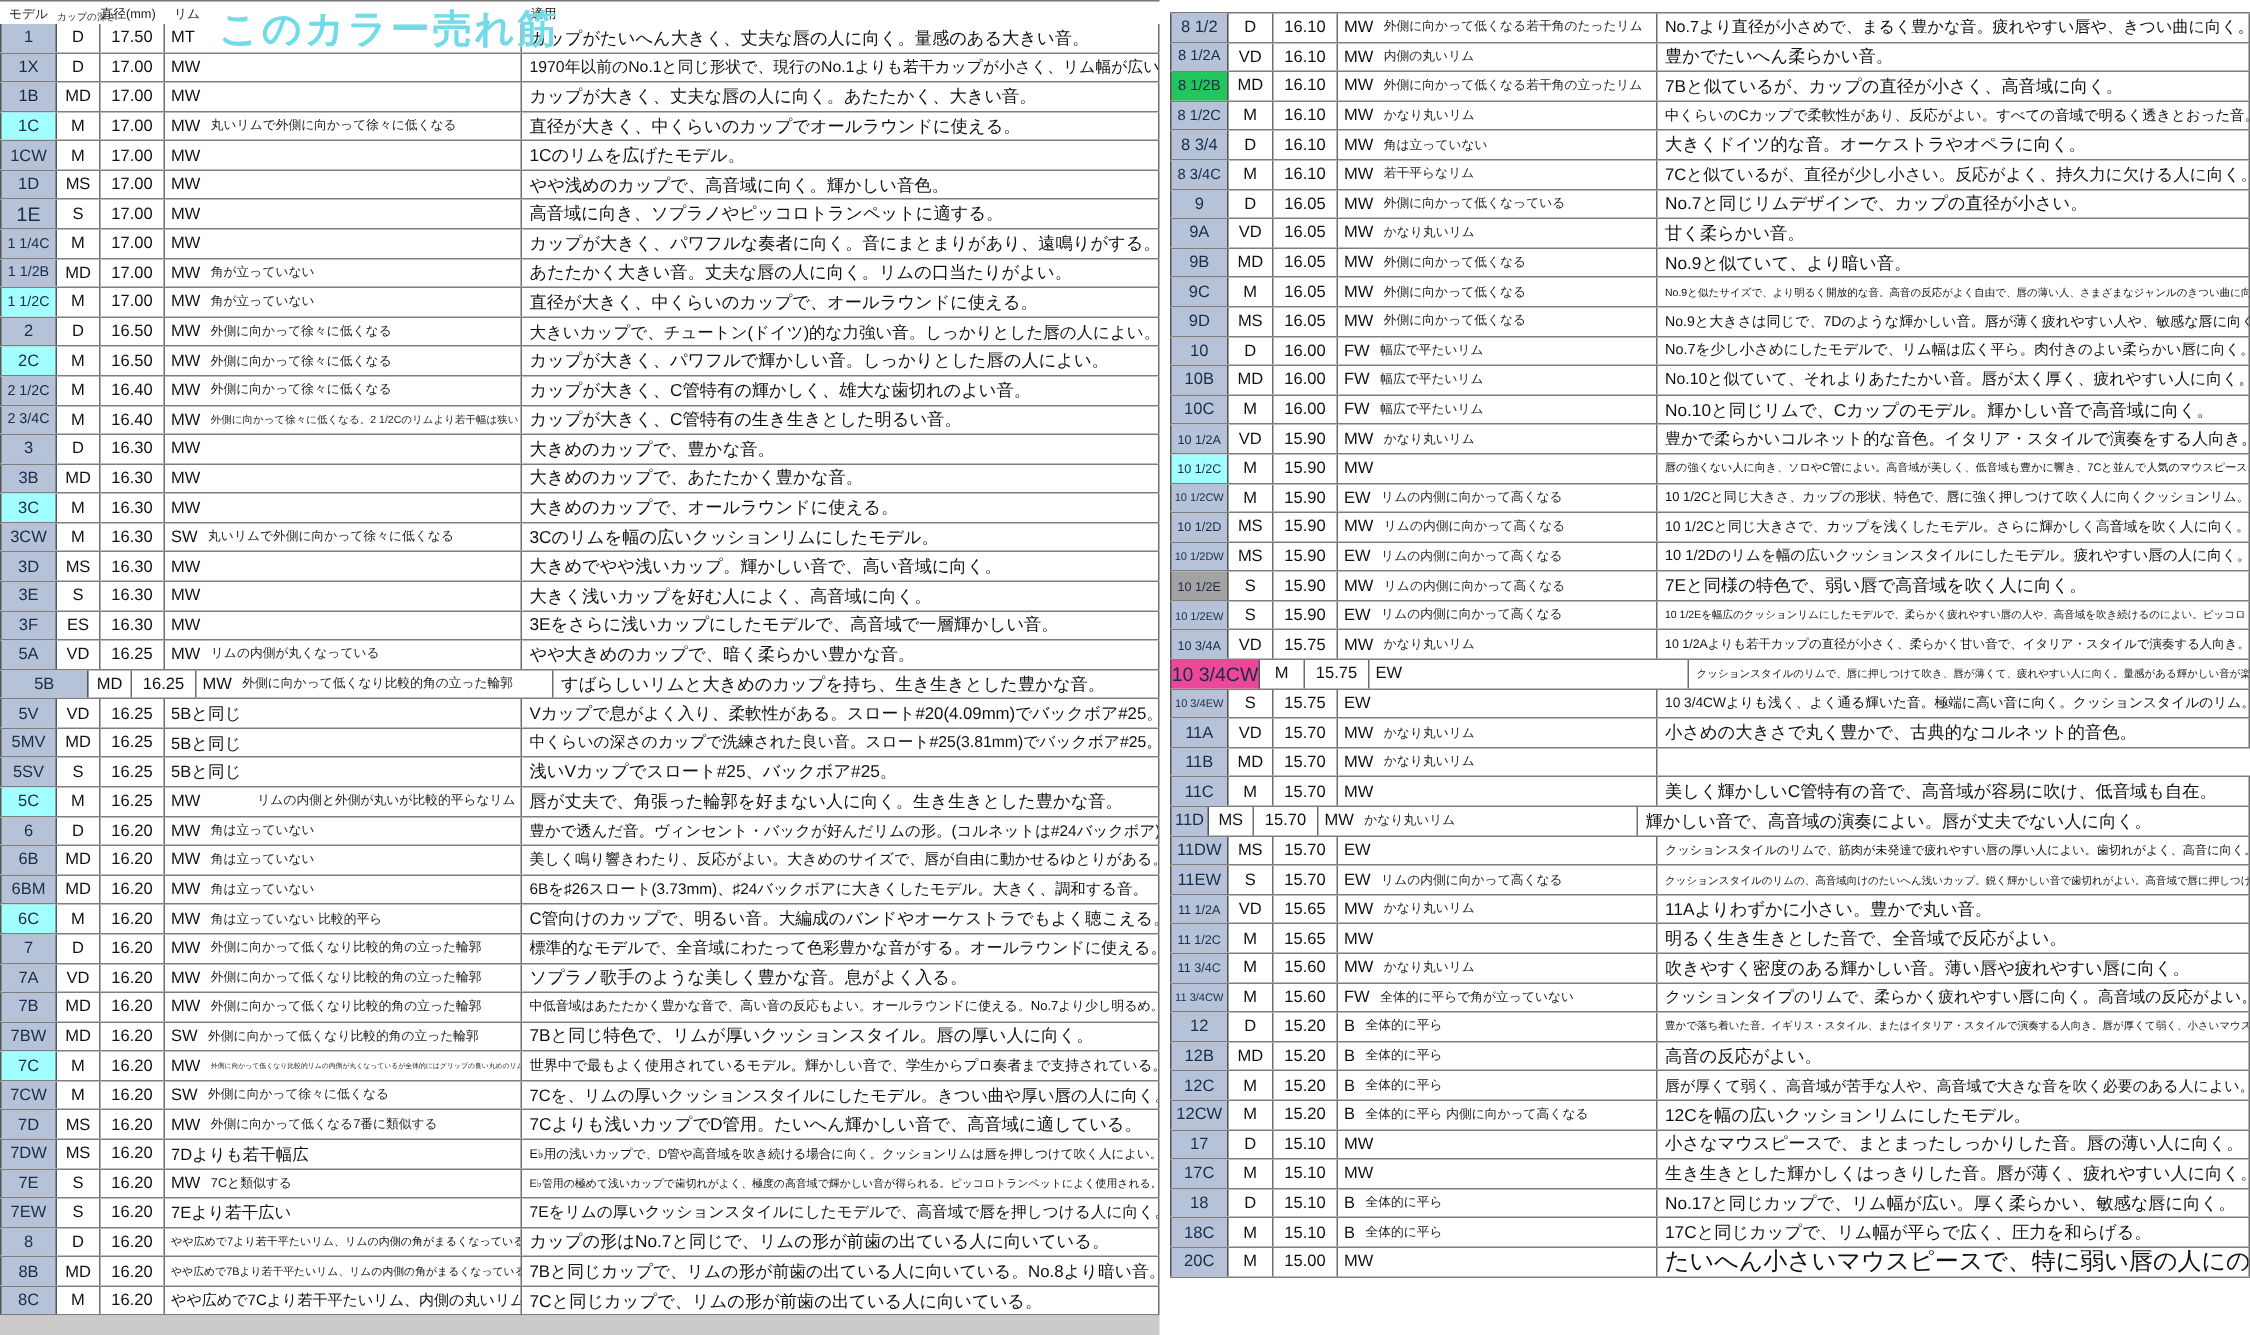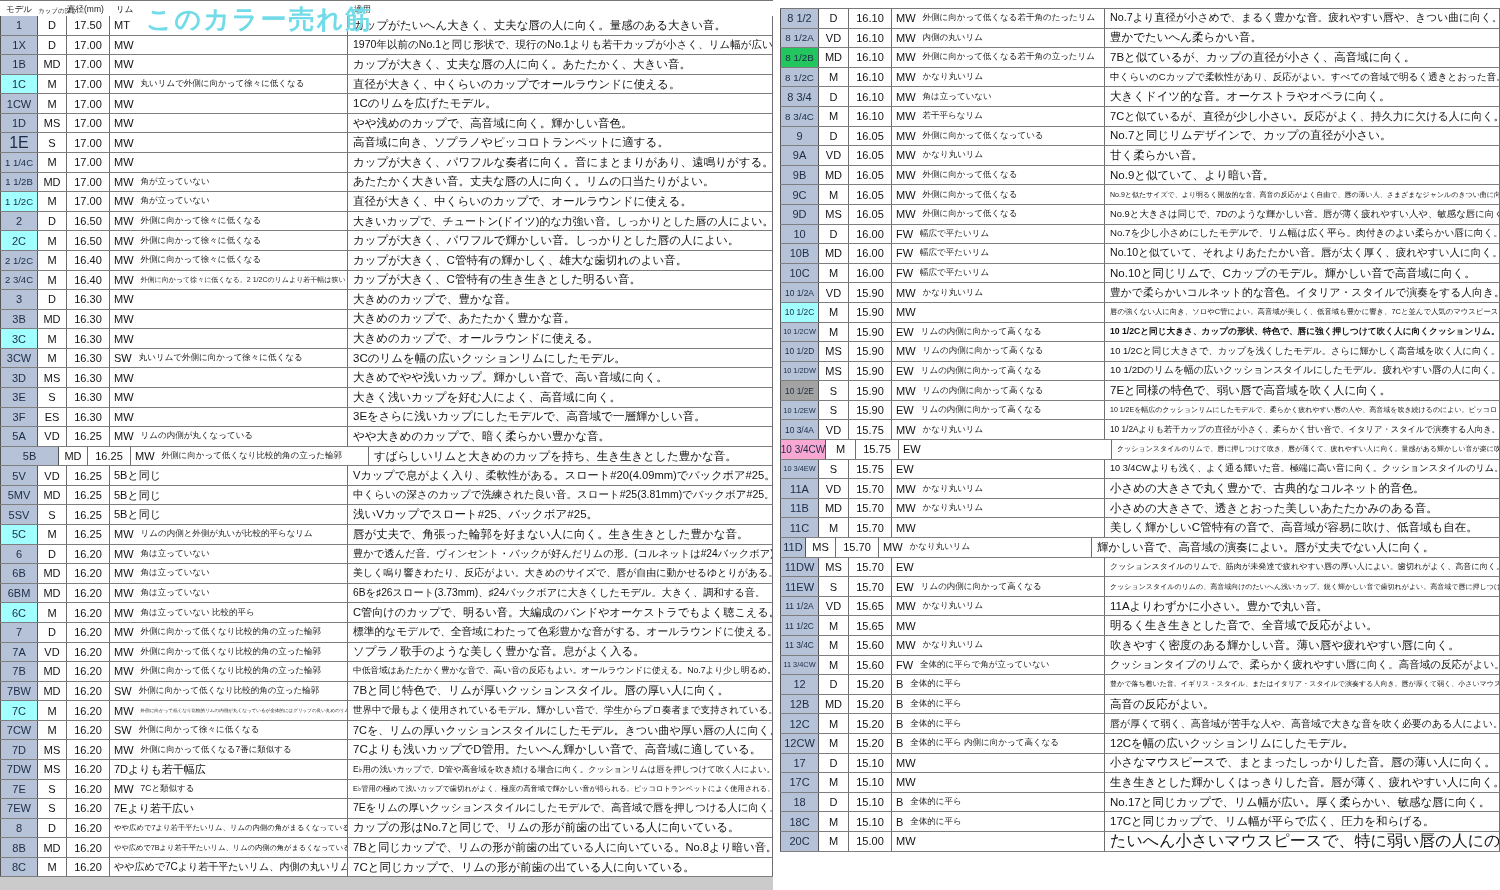--- a/index.html
+++ b/index.html
@@ -115,21 +115,21 @@
       <div class="row">
         <div class="cell c-model" style="width: 38px; background: rgb(181, 194, 215); font-size: 11px;">1D</div>
         <div class="cell c-depth" style="width: 29px; font-size: 11px;">MS</div>
         <div class="cell c-dia" style="width: 43px; font-size: 11px;">17.00</div>
         <div class="cell c-rim" style="width: 238px;">
           <span style="font-size: 11px;">MW</span>
         </div>
         <div class="cell c-desc" style="flex: 1 1 0%; font-size: 11.5px;">やや浅めのカップで、高音域に向く。輝かしい音色。</div>
       </div>
       <div class="row">
-        <div class="cell c-model" style="width: 38px; background: rgb(181, 194, 215); font-size: 16px;">1E</div>
+        <div class="cell c-model" style="width: 38px; background: rgb(181, 194, 215); font-size: 13px;">1E</div>
         <div class="cell c-depth" style="width: 29px; font-size: 11px;">S</div>
         <div class="cell c-dia" style="width: 43px; font-size: 11px;">17.00</div>
         <div class="cell c-rim" style="width: 238px;">
           <span style="font-size: 11px;">MW</span>
         </div>
         <div class="cell c-desc" style="flex: 1 1 0%; font-size: 11.5px;">高音域に向き、ソプラノやピッコロトランペットに適する。</div>
       </div>
       <div class="row">
         <div class="cell c-model" style="width: 38px; background: rgb(181, 194, 215); font-size: 9.52381px;">1 1/4C</div>
         <div class="cell c-depth" style="width: 29px; font-size: 11px;">M</div>
@@ -309,21 +309,21 @@
           <span style="font-size: 11px;">5Bと同じ</span>
         </div>
         <div class="cell c-desc" style="flex: 1 1 0%; font-size: 11.5px;">浅いVカップでスロート#25、バックボア#25。</div>
       </div>
       <div class="row">
         <div class="cell c-model" style="width: 38px; background: rgb(162, 255, 255); font-size: 11px;">5C</div>
         <div class="cell c-depth" style="width: 29px; font-size: 11px;">M</div>
         <div class="cell c-dia" style="width: 43px; font-size: 11px;">16.25</div>
         <div class="cell c-rim" style="width: 238px;">
           <span style="font-size: 11px;">MW</span>
-          <span class="rim-note" style="font-size: 8.5px;">リムの内側と外側が丸いが比較的平らなリム</span>
+          <span class="rim-note" style="font-size: 8.5px; margin-left: 31px;">リムの内側と外側が丸いが比較的平らなリム</span>
         </div>
         <div class="cell c-desc" style="flex: 1 1 0%; font-size: 11.5px;">唇が丈夫で、角張った輪郭を好まない人に向く。生き生きとした豊かな音。</div>
       </div>
       <div class="row">
         <div class="cell c-model" style="width: 38px; background: rgb(181, 194, 215); font-size: 11px;">6</div>
         <div class="cell c-depth" style="width: 29px; font-size: 11px;">D</div>
         <div class="cell c-dia" style="width: 43px; font-size: 11px;">16.20</div>
         <div class="cell c-rim" style="width: 238px;">
           <span style="font-size: 11px;">MW</span>
           <span class="rim-note" style="font-size: 8.5px;">角は立っていない</span>
@@ -650,21 +650,21 @@
         <div class="cell c-desc" style="flex: 1 1 0%; font-size: 7.38421px;">唇の強くない人に向き、ソロやC管によい。高音域が美しく、低音域も豊かに響き、7Cと並んで人気のマウスピース。</div>
       </div>
       <div class="row">
         <div class="cell c-model" style="width: 39px; background: rgb(181, 194, 215); font-size: 7.36607px;">10 1/2CW</div>
         <div class="cell c-depth" style="width: 30px; font-size: 11px;">M</div>
         <div class="cell c-dia" style="width: 43px; font-size: 11px;">15.90</div>
         <div class="cell c-rim" style="width: 213px;">
           <span style="font-size: 11px;">EW</span>
           <span class="rim-note" style="font-size: 8.5px;">リムの内側に向かって高くなる</span>
         </div>
-        <div class="cell c-desc" style="flex: 1 1 0%; font-size: 8.65984px; font-weight: bold;">10 1/2Cと同じ大きさ、カップの形状、特色で、唇に強く押しつけて吹く人に向くクッションリム。</div>
+        <div class="cell c-desc" style="flex: 1 1 0%; font-size: 8.65984px;">10 1/2Cと同じ大きさ、カップの形状、特色で、唇に強く押しつけて吹く人に向くクッションリム。</div>
       </div>
       <div class="row">
         <div class="cell c-model" style="width: 39px; background: rgb(181, 194, 215); font-size: 8.41837px;">10 1/2D</div>
         <div class="cell c-depth" style="width: 30px; font-size: 11px;">MS</div>
         <div class="cell c-dia" style="width: 43px; font-size: 11px;">15.90</div>
         <div class="cell c-rim" style="width: 213px;">
           <span style="font-size: 11px;">MW</span>
           <span class="rim-note" style="font-size: 8.5px;">リムの内側に向かって高くなる</span>
         </div>
         <div class="cell c-desc" style="flex: 1 1 0%; font-size: 9.27958px;">10 1/2Cと同じ大きさで、カップを浅くしたモデル。さらに輝かしく高音域を吹く人に向く。</div>
@@ -703,21 +703,21 @@
         <div class="cell c-model" style="width: 39px; background: rgb(181, 194, 215); font-size: 8.41837px;">10 3/4A</div>
         <div class="cell c-depth" style="width: 30px; font-size: 11px;">VD</div>
         <div class="cell c-dia" style="width: 43px; font-size: 11px;">15.75</div>
         <div class="cell c-rim" style="width: 213px;">
           <span style="font-size: 11px;">MW</span>
           <span class="rim-note" style="font-size: 8.5px;">かなり丸いリム</span>
         </div>
         <div class="cell c-desc" style="flex: 1 1 0%; font-size: 8.29071px;">10 1/2Aよりも若干カップの直径が小さく、柔らかく甘い音で、イタリア・スタイルで演奏する人向き。</div>
       </div>
       <div class="row">
-        <div class="cell c-model" style="width: 46px; background: #f9a8d4; font-size: 10px;">10 3/4CW</div>
+        <div class="cell c-model" style="width: 60px; background: #ec4899; font-size: 13px;">10 3/4CW</div>
         <div class="cell c-depth" style="width: 30px; font-size: 11px;">M</div>
         <div class="cell c-dia" style="width: 43px; font-size: 11px;">15.75</div>
         <div class="cell c-rim" style="width: 213px;">
           <span style="font-size: 11px;">EW</span>
         </div>
         <div class="cell c-desc" style="flex: 1 1 0%; font-size: 7px;">クッションスタイルのリムで、唇に押しつけて吹き、唇が薄くて、疲れやすい人に向く。量感がある輝かしい音が楽に吹ける。</div>
       </div>
       <div class="row">
         <div class="cell c-model" style="width: 39px; background: rgb(181, 194, 215); font-size: 7.36607px;">10 3/4EW</div>
         <div class="cell c-depth" style="width: 30px; font-size: 11px;">S</div>
@@ -738,21 +738,20 @@
         <div class="cell c-desc" style="flex: 1 1 0%; font-size: 11.5px;">小さめの大きさで丸く豊かで、古典的なコルネット的音色。</div>
       </div>
       <div class="row">
         <div class="cell c-model" style="width: 39px; background: rgb(181, 194, 215); font-size: 11px;">11B</div>
         <div class="cell c-depth" style="width: 30px; font-size: 11px;">MD</div>
         <div class="cell c-dia" style="width: 43px; font-size: 11px;">15.70</div>
         <div class="cell c-rim" style="width: 213px;">
           <span style="font-size: 11px;">MW</span>
           <span class="rim-note" style="font-size: 8.5px;">かなり丸いリム</span>
         </div>
-        <div class="cell c-desc" style="flex: 1 1 0%; font-size: 11.5px;">小さめの大きさで、透きとおった美しいあたたかみのある音。</div>
       </div>
       <div class="row">
         <div class="cell c-model" style="width: 39px; background: rgb(181, 194, 215); font-size: 11px;">11C</div>
         <div class="cell c-depth" style="width: 30px; font-size: 11px;">M</div>
         <div class="cell c-dia" style="width: 43px; font-size: 11px;">15.70</div>
         <div class="cell c-rim" style="width: 213px;">
           <span style="font-size: 11px;">MW</span>
         </div>
         <div class="cell c-desc" style="flex: 1 1 0%; font-size: 11.5px;">美しく輝かしいC管特有の音で、高音域が容易に吹け、低音域も自在。</div>
       </div>

